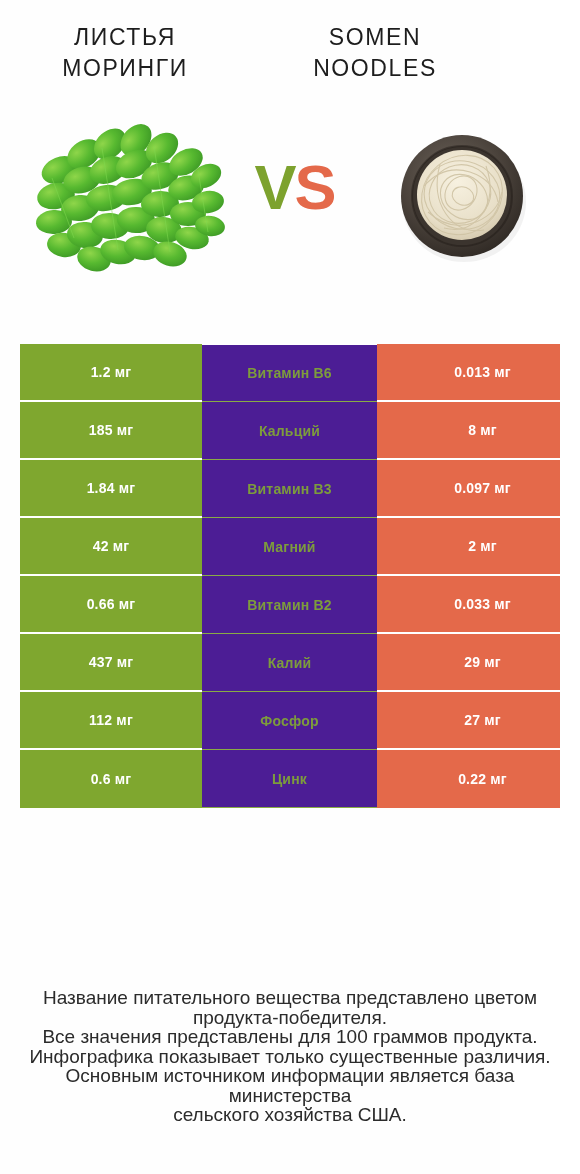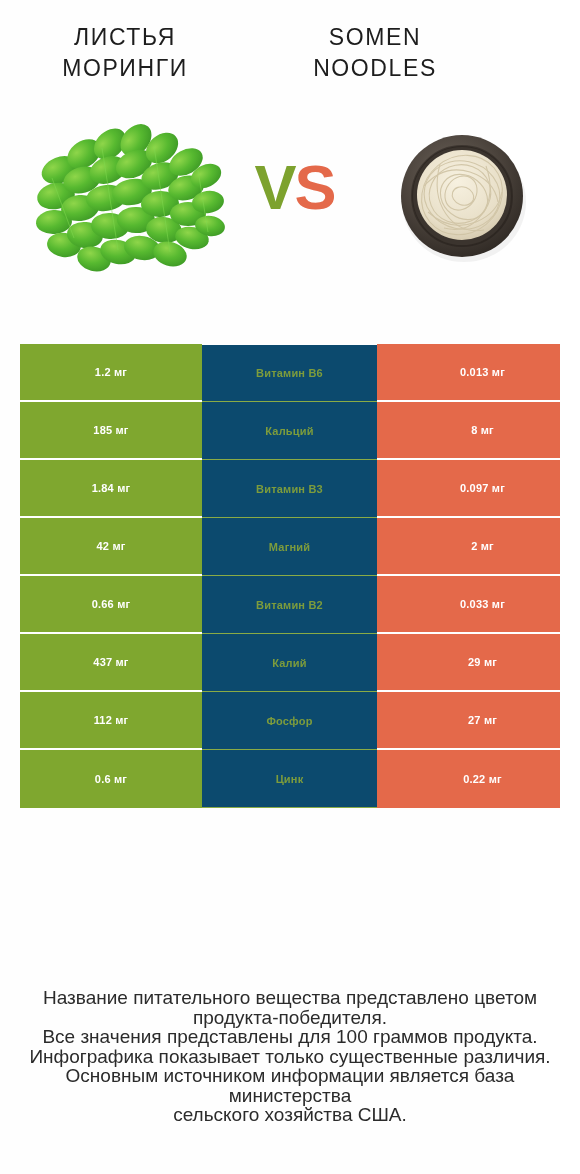--- a/index.html
+++ b/index.html
@@ -87,33 +87,33 @@
   }
   .row {
     display: flex;
     height: 58px;
     width: 540px;
   }
   .cell {
     display: flex;
     align-items: center;
     justify-content: center;
-    font-size: 11px;
+    font-size: 14px;
     font-weight: 700;
     letter-spacing: 0.2px;
   }
   .cell-left {
     width: 182px;
     background: #7fa72f;
     color: #ffffff;
     border-bottom: 2px solid #ffffff;
   }
   .cell-mid {
     width: 175px;
-    background: #0c4a6e;
+    background: #4c1d95;
     color: #7d9c3c;
     border-bottom: 1px solid #8aab45;
     font-weight: 700;
   }
   .cell-right {
     width: 183px;
     background: #e4694a;
     color: #ffffff;
     border-bottom: 2px solid #ffffff;
     padding-left: 28px;

